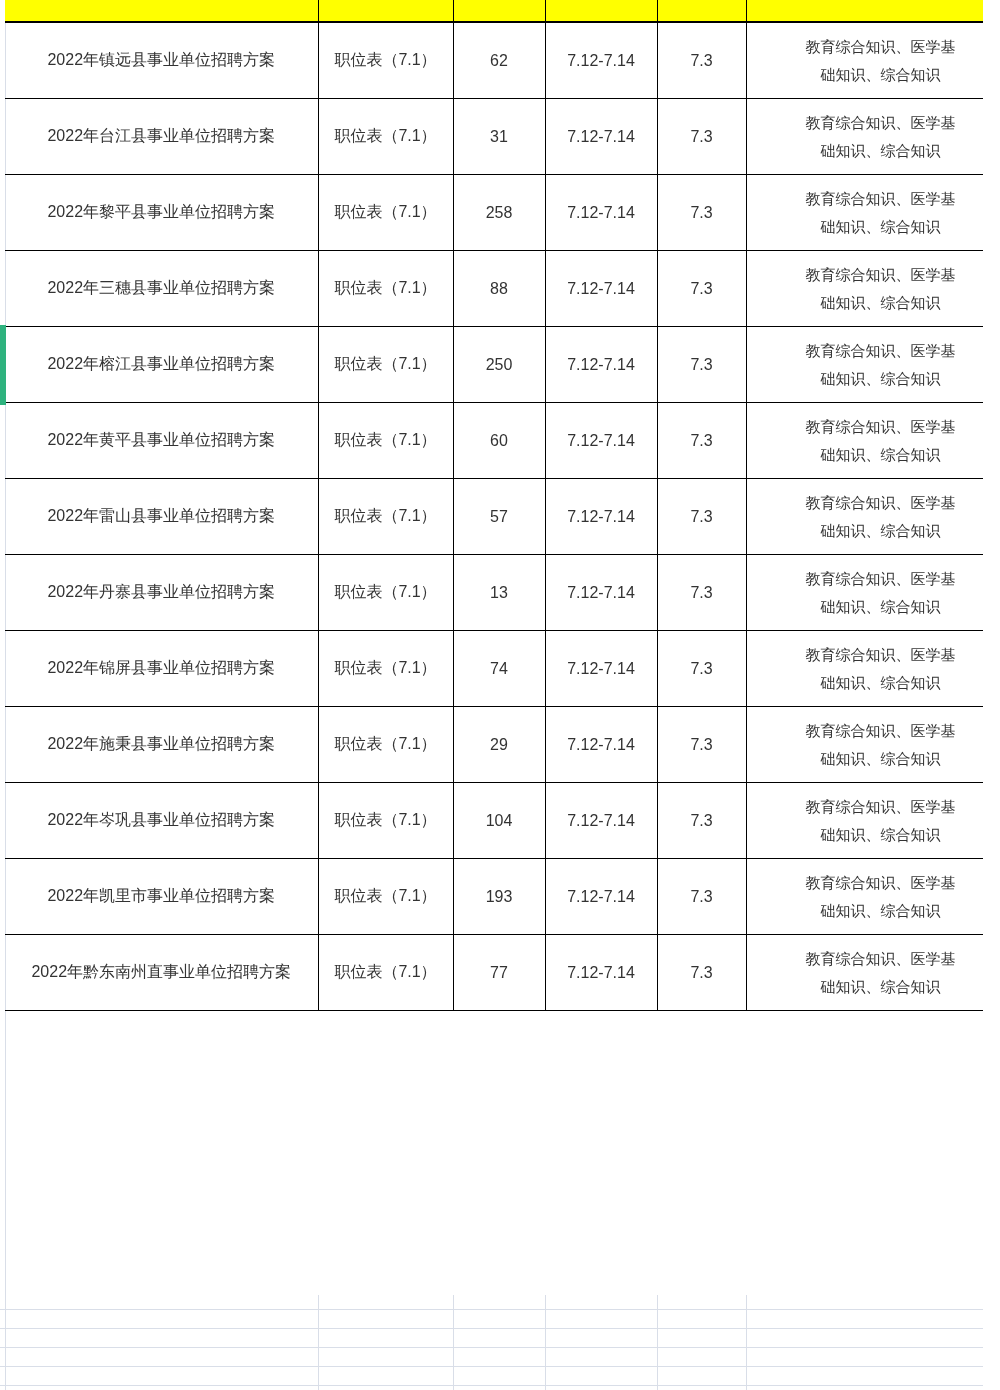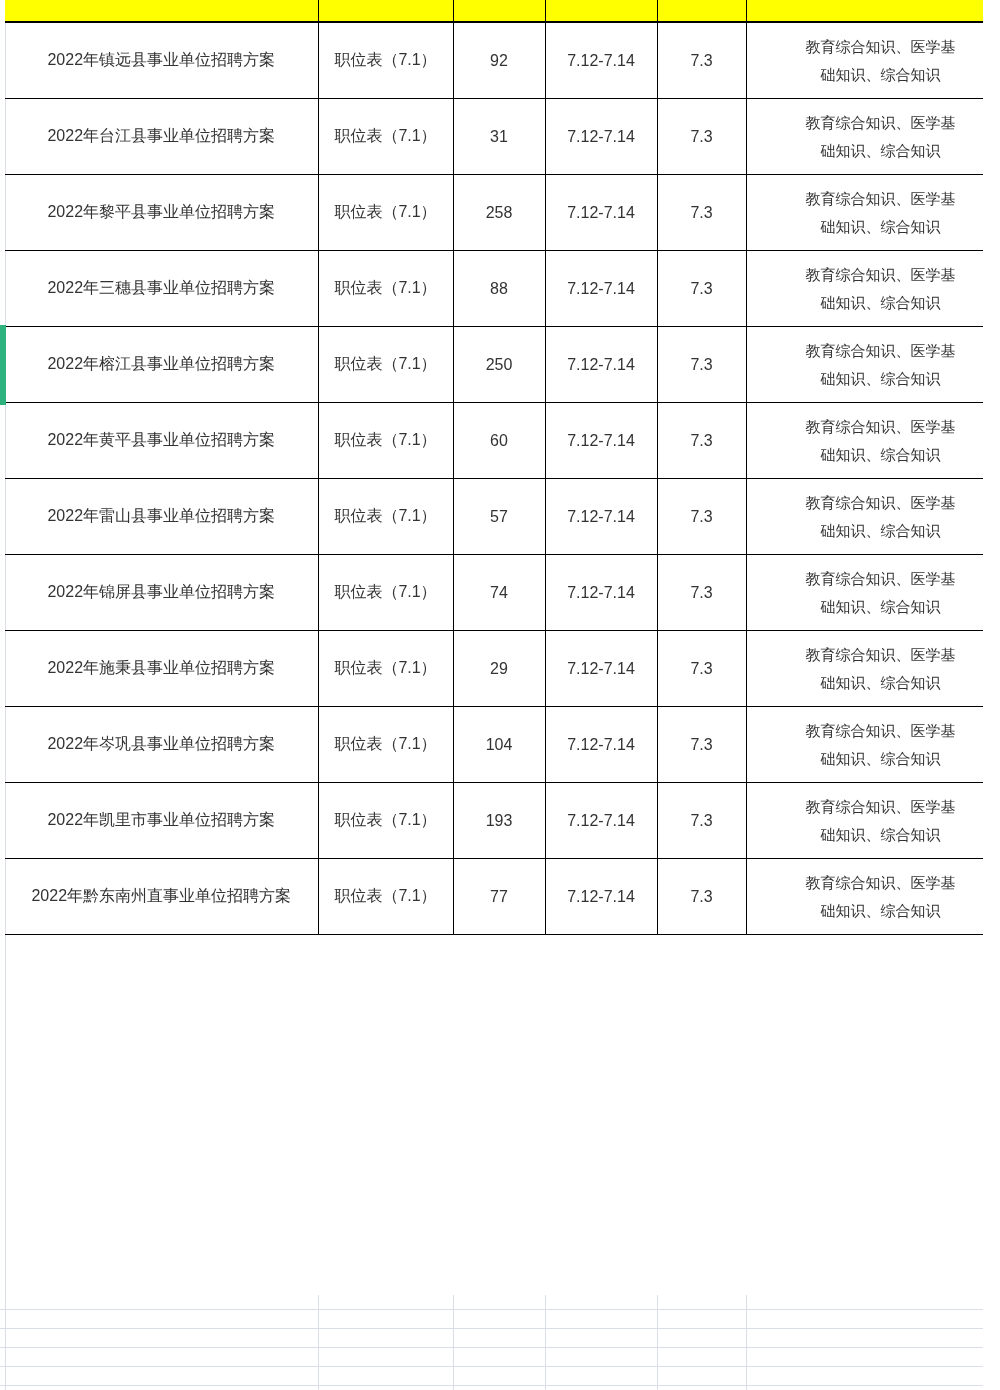--- a/index.html
+++ b/index.html
@@ -110,21 +110,21 @@
         <th></th>
         <th></th>
         <th></th>
         <th></th>
       </tr>
     </thead>
     <tbody id="table-body">
         <tr>
           <td>2022年镇远县事业单位招聘方案</td>
           <td>职位表（7.1）</td>
-          <td>92</td>
+          <td>62</td>
           <td>7.12-7.14</td>
           <td>7.3</td>
           <td class="subjects-cell"><span class="subj">教育综合知识、医学基础知识、综合知识</span></td>
         </tr>
         <tr>
           <td>2022年台江县事业单位招聘方案</td>
           <td>职位表（7.1）</td>
           <td>31</td>
           <td>7.12-7.14</td>
           <td>7.3</td>
@@ -159,20 +159,28 @@
           <td>职位表（7.1）</td>
           <td>60</td>
           <td>7.12-7.14</td>
           <td>7.3</td>
           <td class="subjects-cell"><span class="subj">教育综合知识、医学基础知识、综合知识</span></td>
         </tr>
         <tr>
           <td>2022年雷山县事业单位招聘方案</td>
           <td>职位表（7.1）</td>
           <td>57</td>
+          <td>7.12-7.14</td>
+          <td>7.3</td>
+          <td class="subjects-cell"><span class="subj">教育综合知识、医学基础知识、综合知识</span></td>
+        </tr>
+        <tr>
+          <td>2022年丹寨县事业单位招聘方案</td>
+          <td>职位表（7.1）</td>
+          <td>13</td>
           <td>7.12-7.14</td>
           <td>7.3</td>
           <td class="subjects-cell"><span class="subj">教育综合知识、医学基础知识、综合知识</span></td>
         </tr>
         <tr>
           <td>2022年锦屏县事业单位招聘方案</td>
           <td>职位表（7.1）</td>
           <td>74</td>
           <td>7.12-7.14</td>
           <td>7.3</td>

